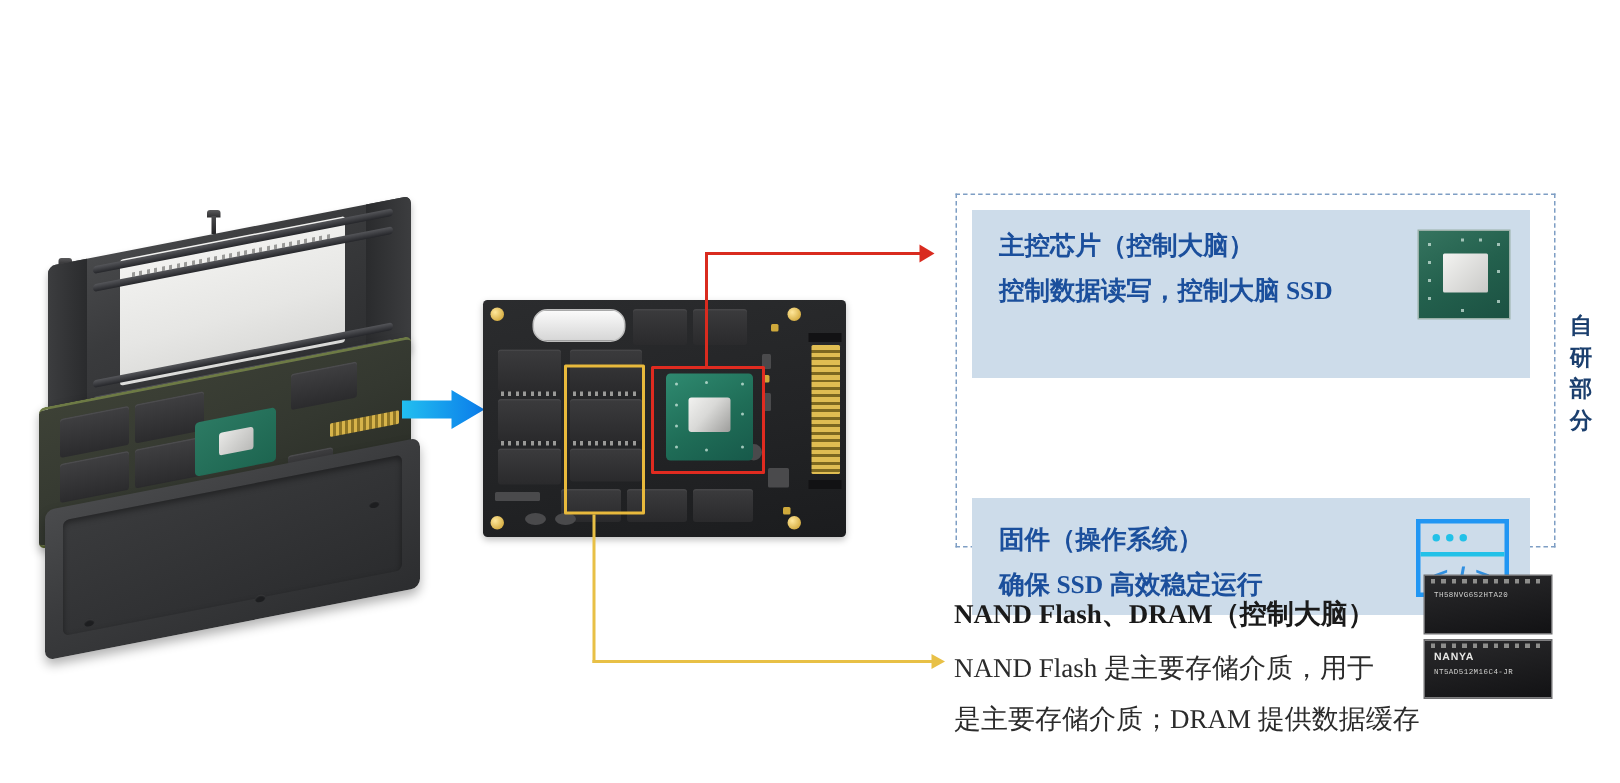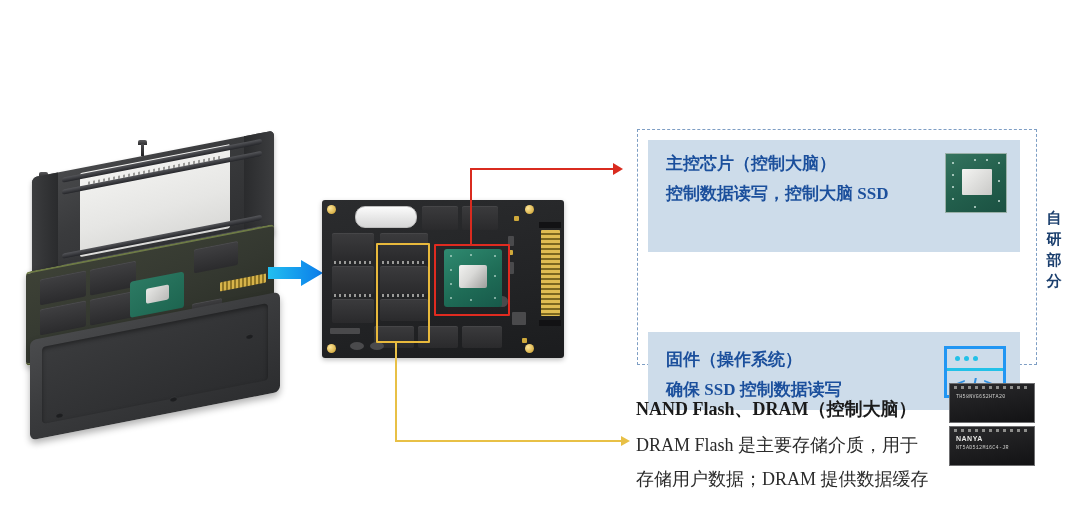--- a/index.html
+++ b/index.html
@@ -416,21 +416,21 @@
       <div class="pin" style="right:6px; top:46px;"></div>
       <div class="pin" style="left:28px; top:5px;"></div>
       <div class="pin" style="left:40px; top:5px;"></div>
       <div class="pin" style="left:28px; top:52px;"></div>
     </div>
   </div>
 
   <div class="info-box two">
     <div class="info-text">
       <div>固件（操作系统）</div>
-      <div>确保 SSD 控制数据读写</div>
+      <div>确保 SSD 高效稳定运行</div>
     </div>
     <div class="code-icon">
       <div class="dots">
           <i></i>
           <i></i>
           <i></i>
         </div>
       <div class="bar"></div>
       <div class="tag">&lt; / &gt;</div>
     </div>
@@ -438,22 +438,22 @@
 
   <div class="vlabel">
     <span>自</span>
     <span>研</span>
     <span>部</span>
     <span>分</span>
   </div>
 
   <div class="nand-heading">NAND Flash、DRAM（控制大脑）</div>
   <div class="nand-body">
-    <div>DRAM Flash 是主要存储介质，用于</div>
-    <div>存储用户数据；DRAM 提供数据缓存</div>
+    <div>NAND Flash 是主要存储介质，用于</div>
+    <div>是主要存储介质；DRAM 提供数据缓存</div>
   </div>
 
   <div class="mem-photo nandflash">
     <div class="toppads"></div>
     <div class="txt">TH58NVG6S2HTA20</div>
   </div>
   <div class="mem-photo dram">
     <div class="toppads"></div>
     <div class="brand">NANYA</div>
     <div class="txt" style="top:18px;">NT5AD512M16C4-JR</div>

